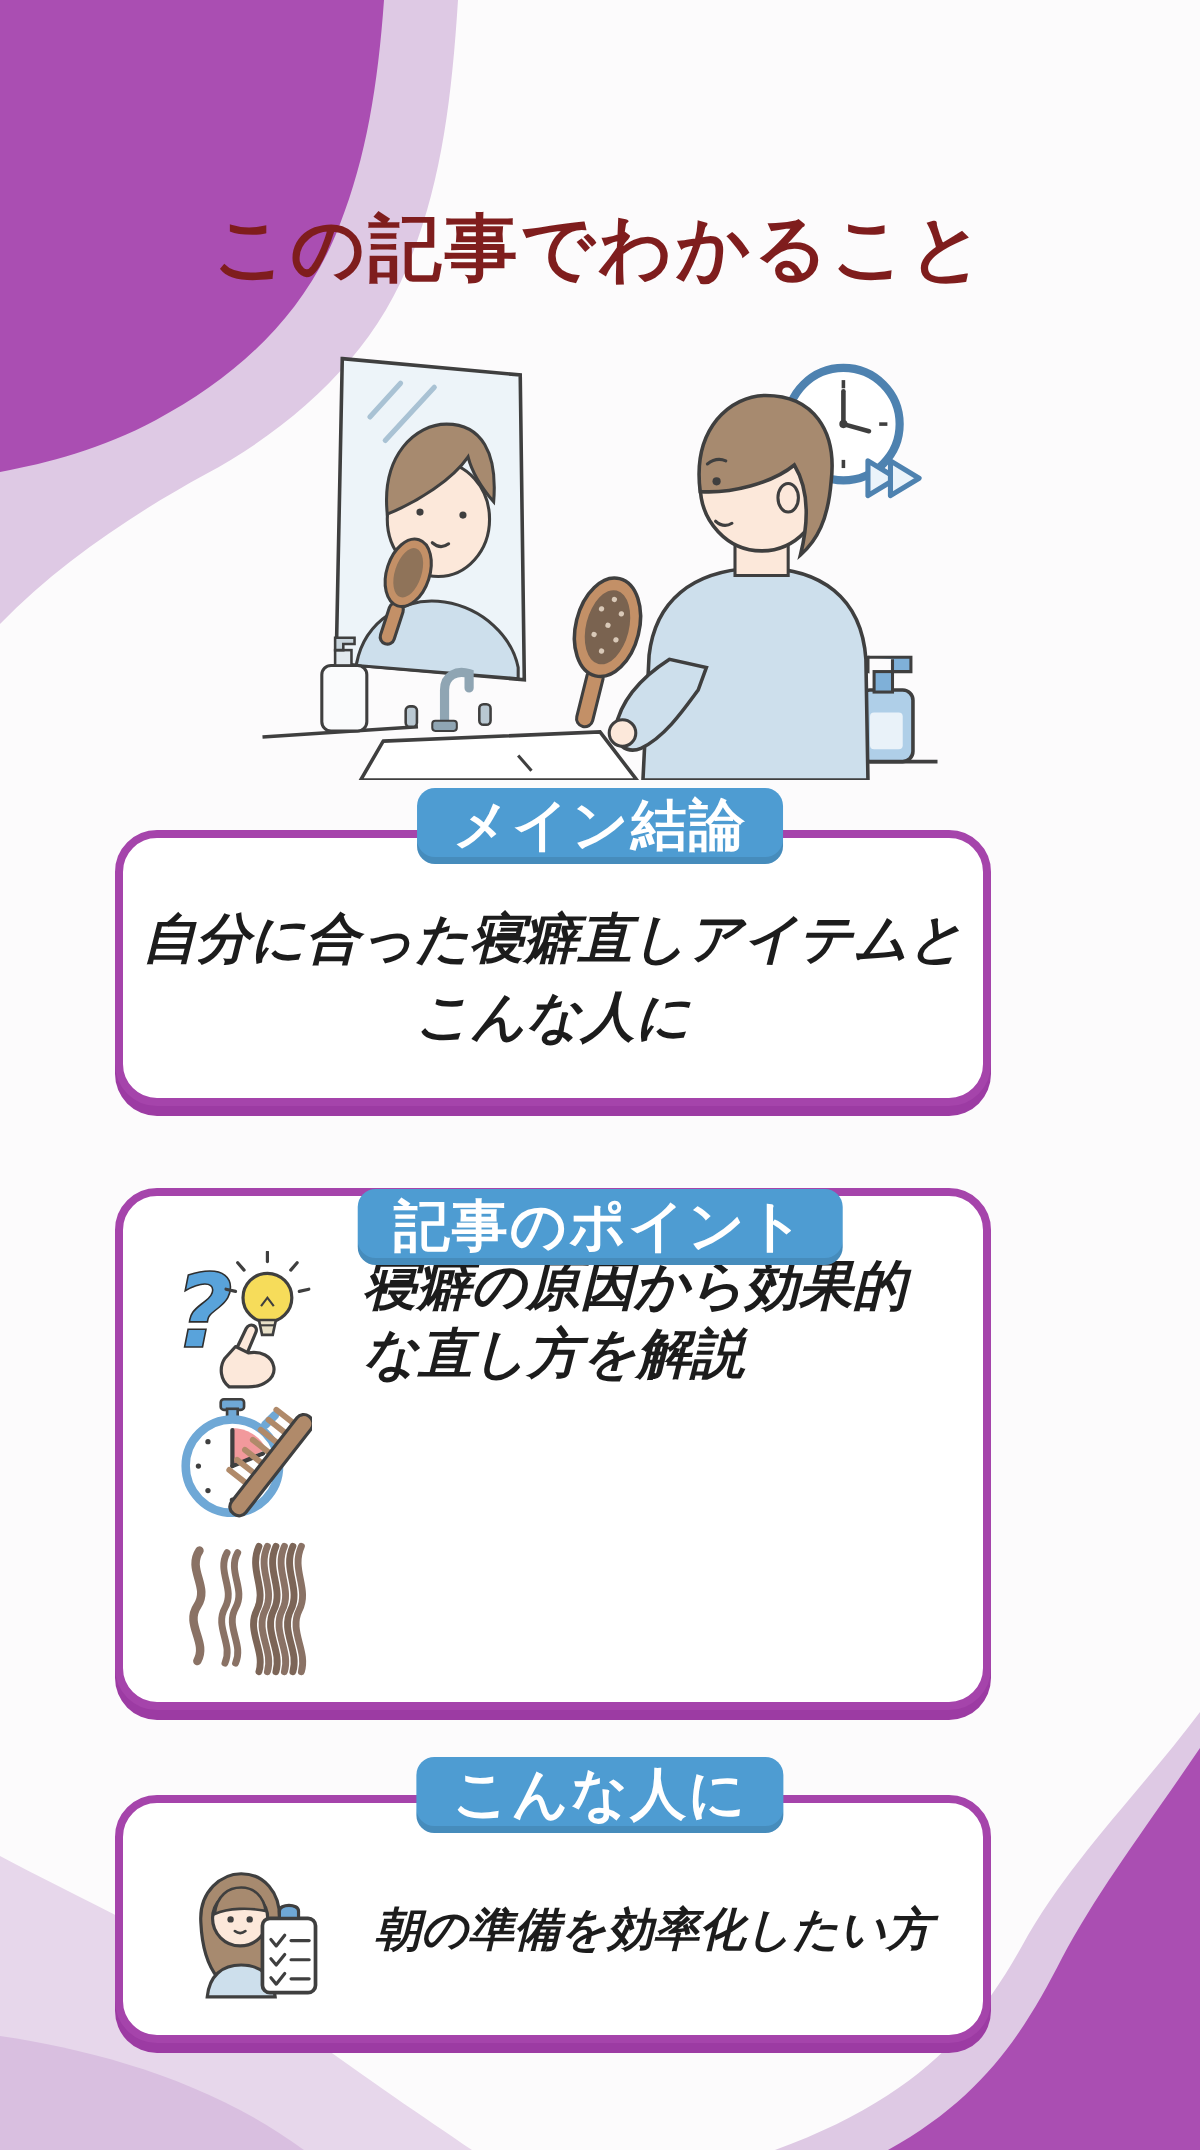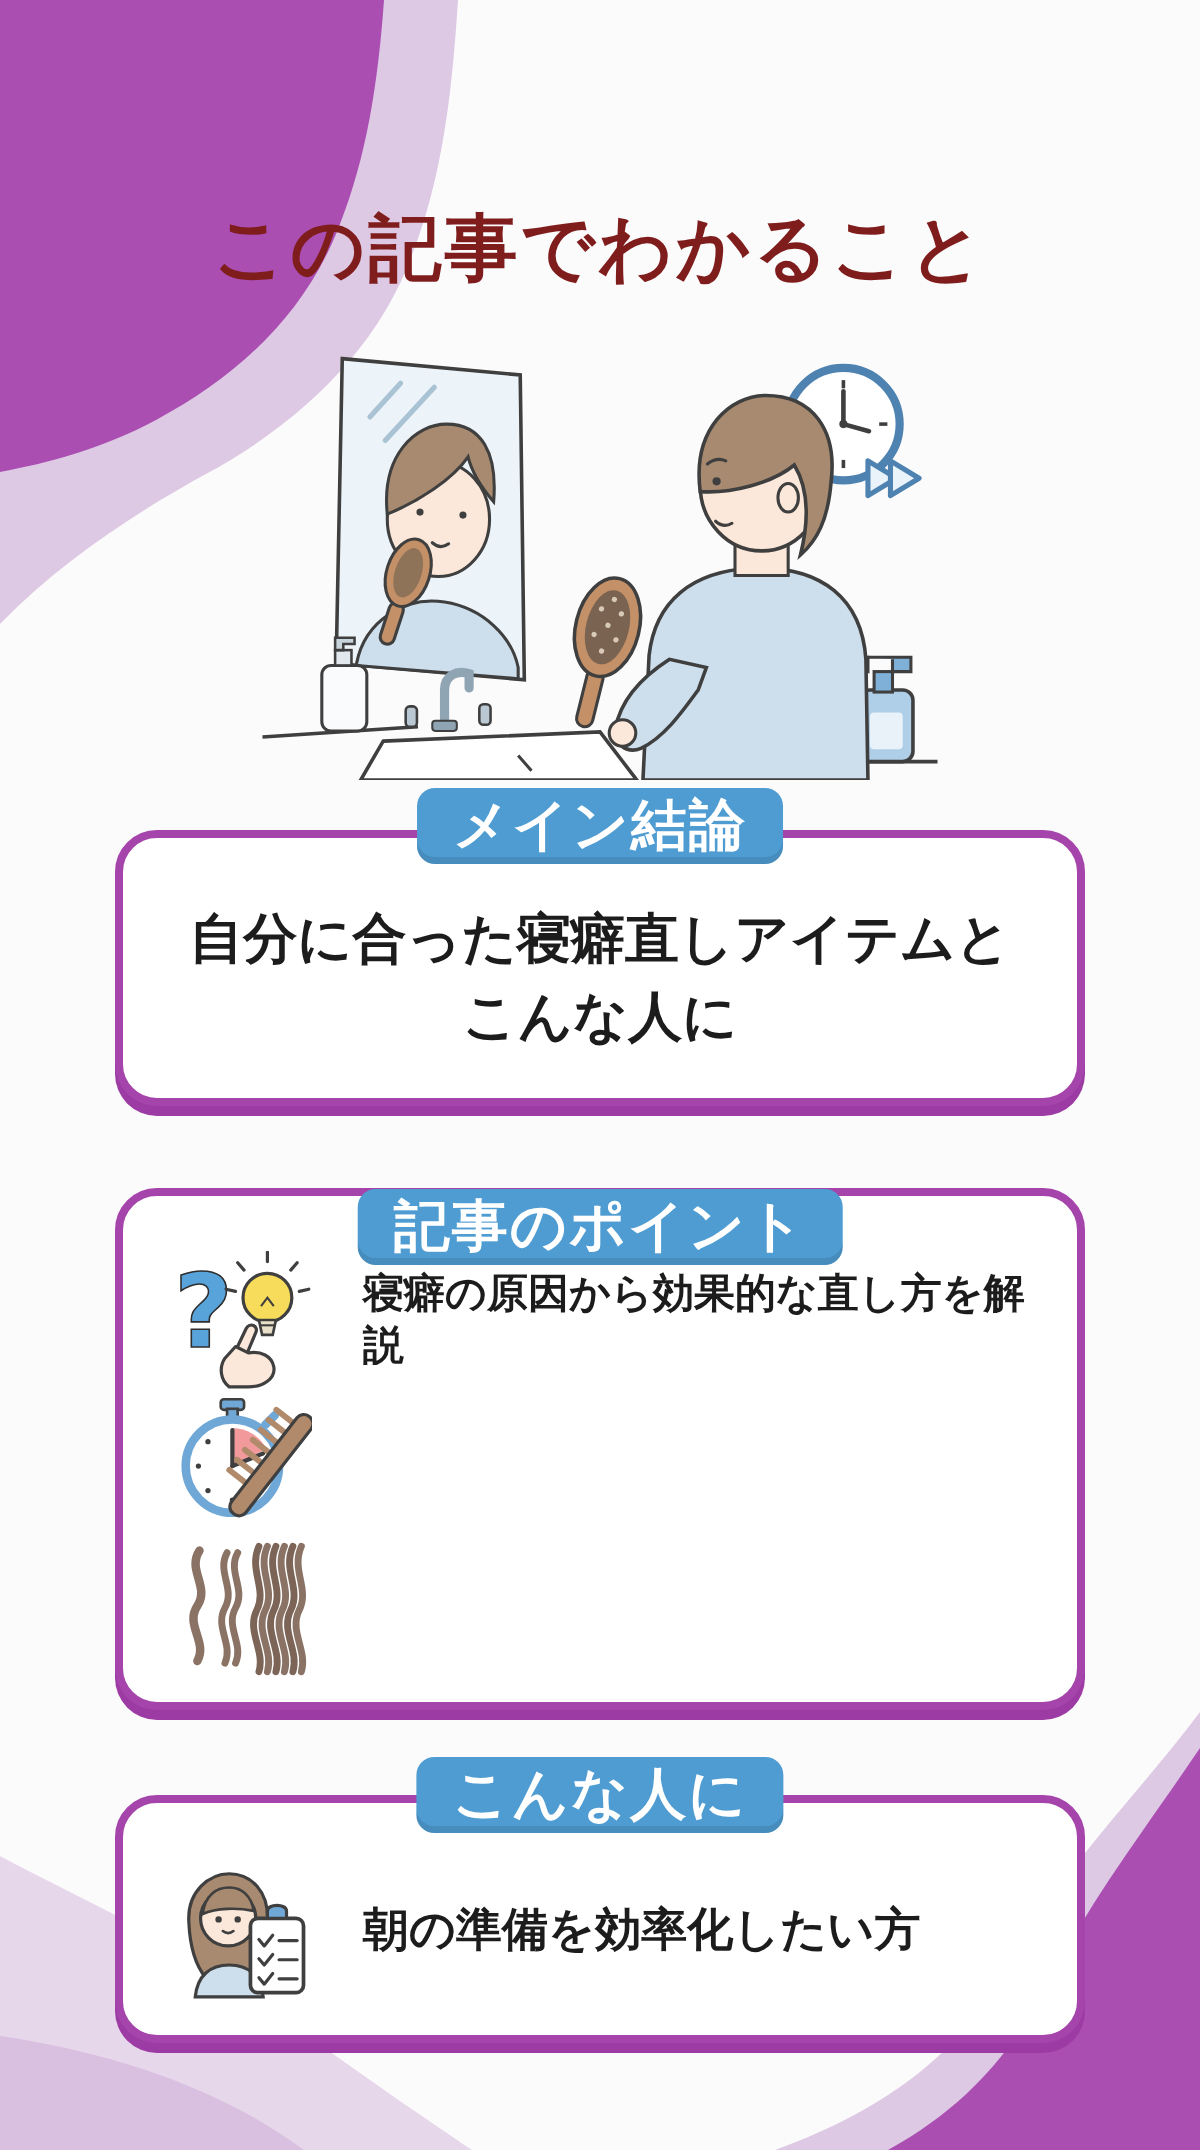--- a/index.html
+++ b/index.html
@@ -10,27 +10,27 @@
     color:#1C1C1C;
   }
   .blobs{position:absolute;left:0;top:0;z-index:0;}
   .title{
     position:absolute;left:0;top:200px;width:100%;z-index:2;
     text-align:center;font-size:73px;font-weight:900;letter-spacing:3px;
     color:#7f1d1d;margin:0;
   }
   .hero{position:absolute;left:260px;top:330px;width:680px;height:450px;z-index:2;}
   .card{
-    position:absolute;left:115px;width:970px;z-index:3;
+    position:absolute;left:115px;width:876px;z-index:3;
     background:#FFFFFF;border:8px solid #A544AB;border-radius:42px;
-    box-shadow:0 10px 0 #9C3BA3;box-sizing:border-box;
+    box-shadow:0 10px 0 #9C3BA3;box-sizing:border-box;font-style:italic;
   }
   .card-conclusion{top:830px;height:276px;}
   .card-points{top:1188px;height:522px;}
-  .card-audience{top:1795px;height:248px;}
+  .card-audience{top:1795px;height:248px;padding-left:12px;}
   .badge{
     position:absolute;left:50%;transform:translateX(-50%);z-index:6;
     background:#4E9CD2;color:#FFFFFF;border-radius:18px;
     height:76px;padding:0 36px;display:flex;align-items:center;justify-content:center;
     font-size:56px;font-weight:800;letter-spacing:2px;
     box-shadow:inset 0 -7px 0 rgba(0,0,0,0.10);
   }
   .badge-conclusion{top:788px;}
   .badge-points{top:1189px;}
   .badge-audience{top:1757px;}
@@ -39,21 +39,21 @@
     align-items:center;gap:16px;padding-top:20px;box-sizing:border-box;
   }
   .conclusion-line{margin:0;font-size:54px;font-weight:800;line-height:1.15;}
   .rows{
     height:100%;box-sizing:border-box;display:flex;flex-direction:column;
     justify-content:space-evenly;padding:48px 28px 18px 34px;
   }
   .card-audience .rows{padding-top:40px;}
   .row{display:flex;align-items:center;gap:34px;}
   .row-icon{width:172px;height:138px;flex:0 0 172px;display:flex;align-items:center;justify-content:center;}
-  .row-text{font-size:41px;font-weight:800;line-height:1.25;margin:0;}
+  .row-text{font-size:54px;font-weight:800;line-height:1.25;margin:0;}
   .card-audience .row-text{font-size:46px;}
 </style>
 </head>
 <body>
 
 <div class="canvas">
 
   <svg class="blobs" width="1200" height="2150" viewBox="0 0 1200 2150" aria-hidden="true">
     <path d="M0,0 L458,0 C452,95 442,178 412,255 C378,348 302,422 206,474 C138,511 60,562 0,624 Z" fill="#DEC9E4"></path>
     <path d="M0,0 L384,0 C378,85 366,158 340,224 C306,314 238,376 156,420 C102,449 48,463 0,472 Z" fill="#AA4EB2"></path>

